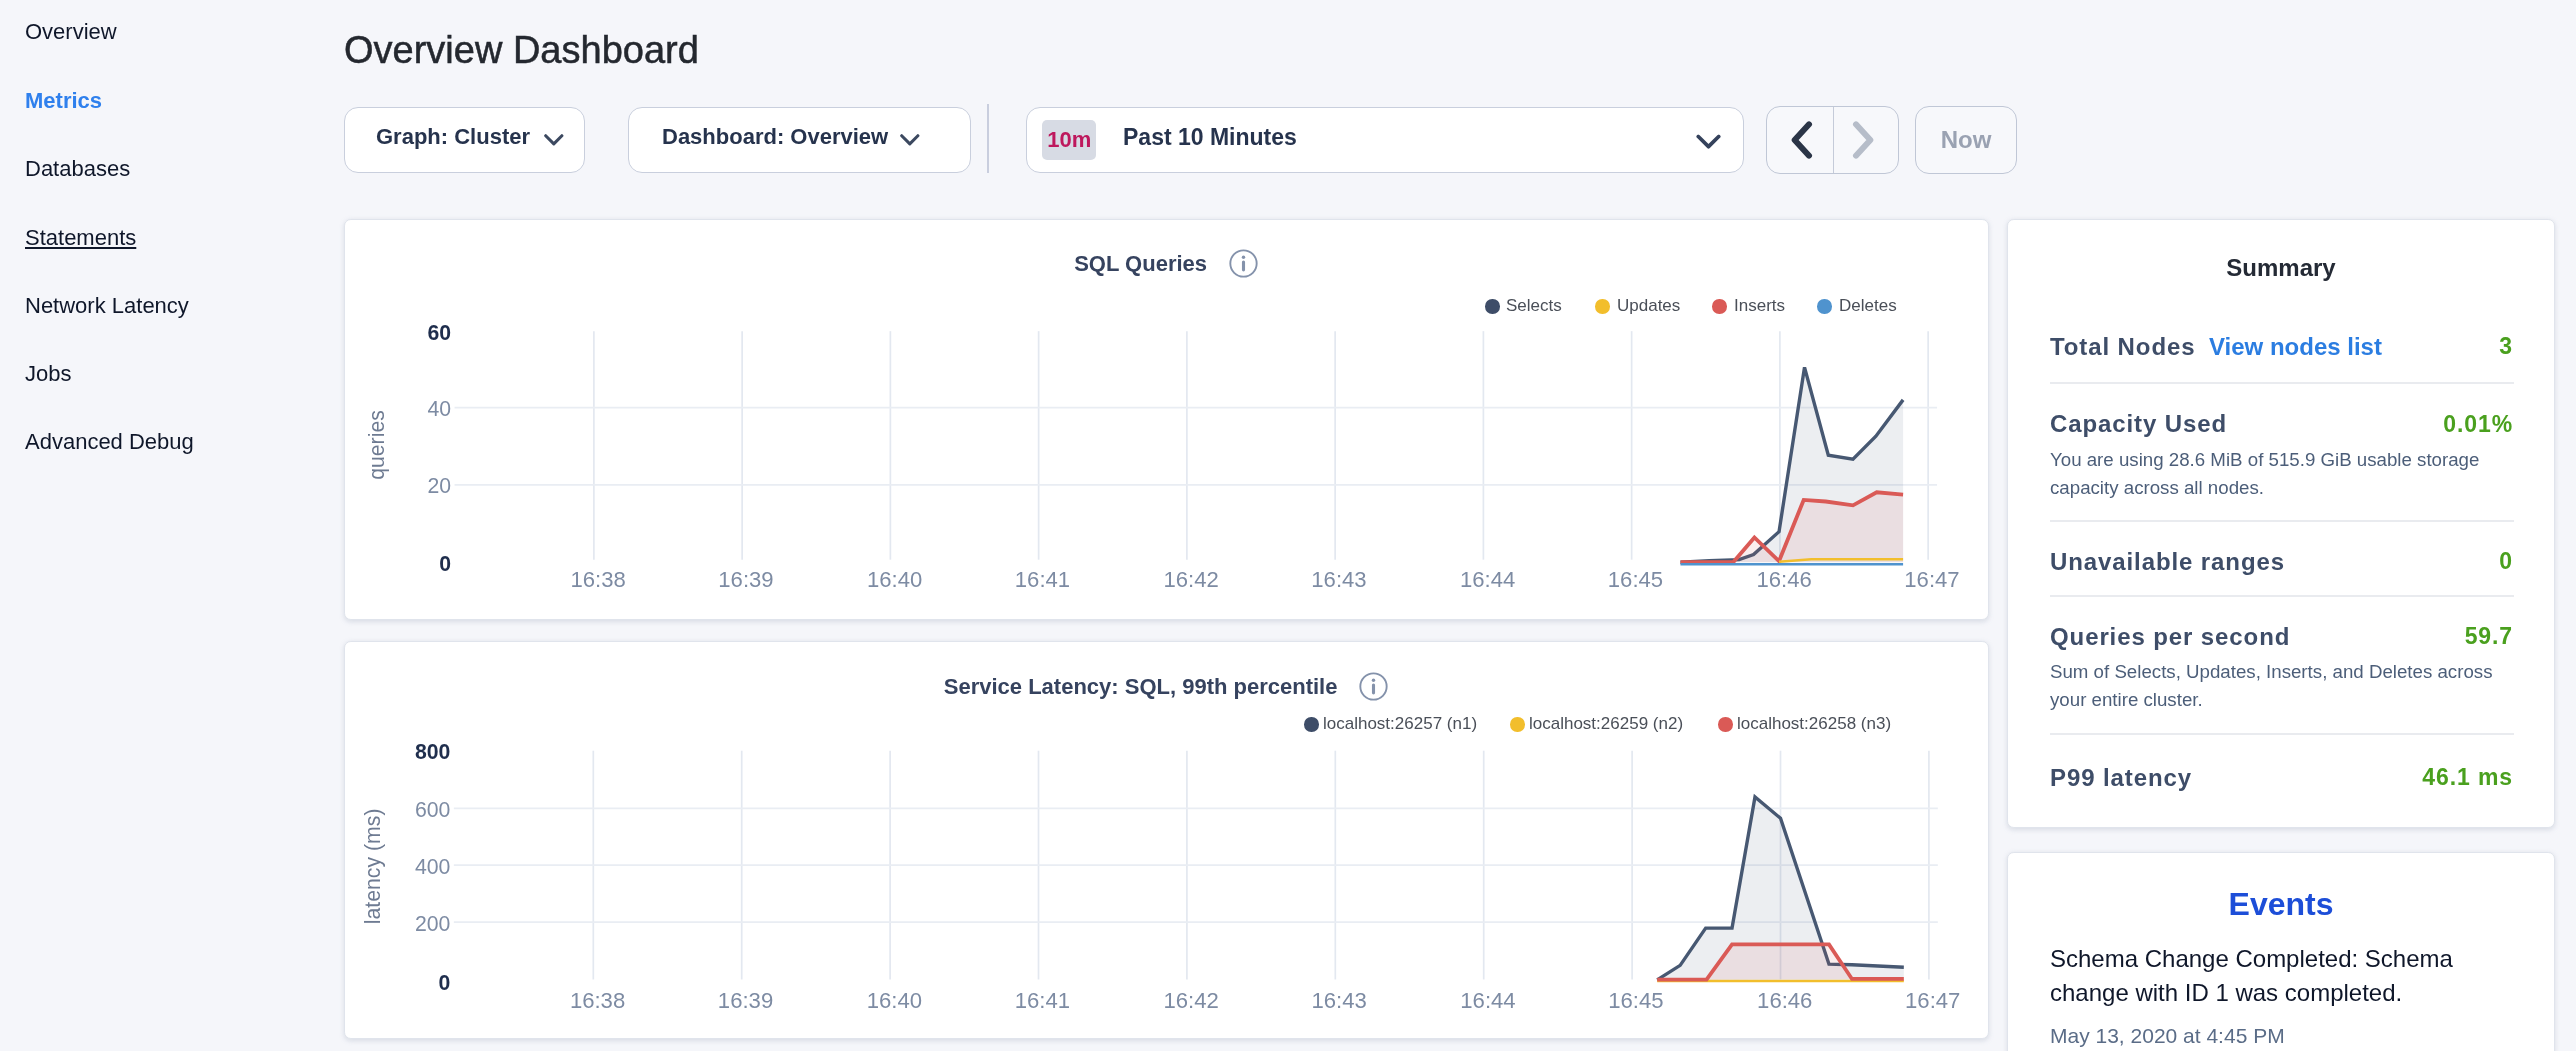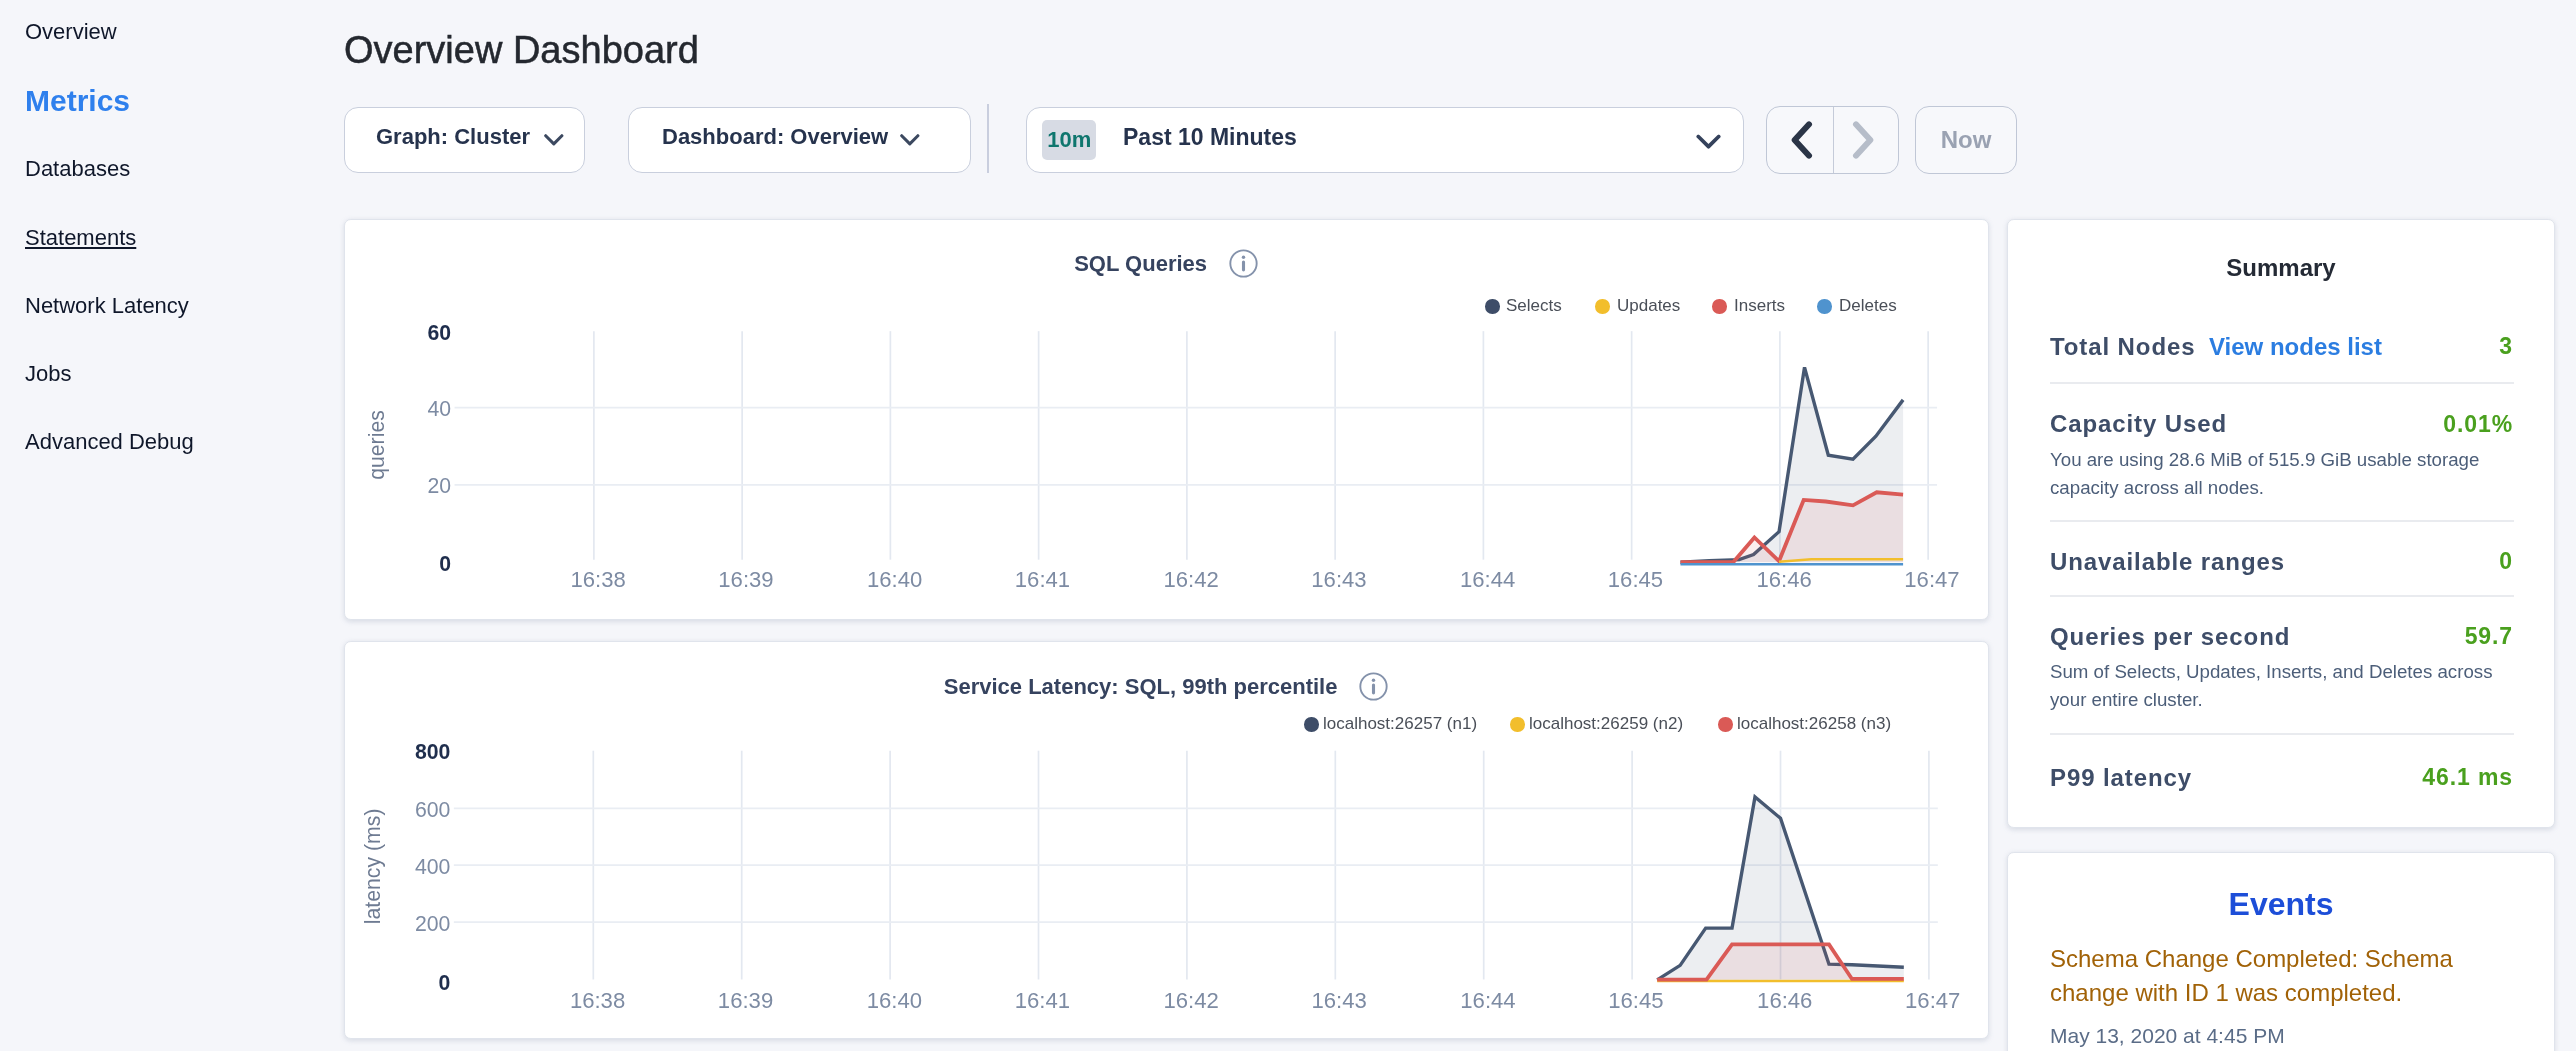--- a/index.html
+++ b/index.html
@@ -18,21 +18,21 @@
   .slabel { position:absolute; left:2050px; font-weight:bold; font-size:24px; color:#3e4d68; letter-spacing:0.9px; }
   .sval { position:absolute; left:2050px; width:463px; text-align:right; font-weight:bold; font-size:23px; color:#4aa01e; letter-spacing:0.9px; }
   .sdiv { position:absolute; left:2050px; width:464px; height:1.7px; background:#e9ebef; }
   .sdesc { position:absolute; left:2050px; font-size:18.7px; color:#4c5e79; line-height:28px; }
   svg text { font-family:"Liberation Sans", sans-serif; }
 </style>
 </head>
 <body>
 
 <div class="nav" style="top:18.7px;">Overview</div>
-<div class="nav active" style="top:88px; font-size:30px;">Metrics</div>
+<div class="nav active" style="top:88px; font-size:22px;">Metrics</div>
 <div class="nav" style="top:156px;">Databases</div>
 <div class="nav" style="top:225px;text-decoration:underline;">Statements</div>
 <div class="nav" style="top:293px;">Network Latency</div>
 <div class="nav" style="top:361px;">Jobs</div>
 <div class="nav" style="top:429px;">Advanced Debug</div>
 
 <div class="abs" style="left:344px; top:29px; font-size:38px; font-weight:500; color:#24282f; -webkit-text-stroke:0.5px #24282f;">Overview Dashboard</div>
 
 <div class="ctl" style="left:344px; top:107px; width:241px; height:66px;">
   <span class="sellabel" style="position:absolute; left:31px; top:calc(50% - 2.6px); transform:translateY(-50%);">Graph: Cluster</span>
@@ -41,21 +41,21 @@
     </svg>
 </div>
 <div class="ctl" style="left:628px; top:107px; width:343px; height:66px;">
   <span class="sellabel" style="position:absolute; left:33px; top:calc(50% - 2.6px); transform:translateY(-50%);">Dashboard: Overview</span>
   <svg style="position:absolute; right:50px; top:50%; transform:translateY(-50%);" width="19.6" height="12" viewBox="0 0 23 14">
       <path d="M2 2 L11.5 11.5 L21 2" fill="none" stroke="#3c4960" stroke-width="3.6" stroke-linecap="round" stroke-linejoin="round"></path>
     </svg>
 </div>
 <div class="abs" style="left:987px; top:104px; width:1.7px; height:69px; background:#c9cede;"></div>
 <div class="ctl" style="left:1026px; top:107px; width:718px; height:66px;">
-  <span class="abs" style="left:15.3px; top:12px; width:54px; height:40px; background:#d7dbe4; border-radius:5.1px; text-align:center; line-height:40px; font-weight:bold; font-size:22px; color:#0f766e;">10m</span>
+  <span class="abs" style="left:15.3px; top:12px; width:54px; height:40px; background:#d7dbe4; border-radius:5.1px; text-align:center; line-height:40px; font-weight:bold; font-size:22px; color:#be185d;">10m</span>
   <span class="abs" style="left:96px; top:calc(50% - 2.6px); transform:translateY(-50%); font-weight:bold; font-size:23px; color:#26334d;">Past 10 Minutes</span>
   <svg style="position:absolute; right:22px; top:calc(50% + 1.7px); transform:translateY(-50%);" width="25" height="15.3" viewBox="0 0 29 18">
       <path d="M2.5 2.5 L14.5 14.5 L26.5 2.5" fill="none" stroke="#35425c" stroke-width="4.4" stroke-linecap="round" stroke-linejoin="round"></path>
     </svg>
 </div>
 <div class="ctl ctl-grey" style="left:1766px; top:106px; width:133px; height:68px;">
   <div class="abs" style="left:50%; top:0; width:1.7px; height:100%; background:#c5cbd9;"></div>
   <svg style="position:absolute; left:22px; top:50%; transform:translateY(-50%);" width="24" height="39" viewBox="0 0 28 46">
       <path d="M23.5 4.5 L6.5 23 L23.5 41.5" fill="none" stroke="#2b3547" stroke-width="7" stroke-linecap="round" stroke-linejoin="round"></path>
     </svg>
@@ -212,15 +212,15 @@
 <div class="sdiv" style="top:595px;"></div>
 <div class="slabel" style="top:623px;">Queries per second</div>
 <div class="sval" style="top:623px;">59.7</div>
 <div class="sdesc" style="top:658px;">Sum of Selects, Updates, Inserts, and Deletes across<br>your entire cluster.</div>
 <div class="sdiv" style="top:733px;"></div>
 <div class="slabel" style="top:764px;">P99 latency</div>
 <div class="sval" style="top:764px;">46.1 ms</div>
 
 <div class="card" style="left:2007px; top:852px; width:548px; height:255px;"></div>
 <div class="abs" style="left:2007px; top:886px; width:548px; text-align:center; font-weight:bold; font-size:32px; color:#1d4ed8;">Events</div>
-<div class="abs" style="left:2050px; top:942px; font-size:24px; color:#a16207; line-height:34px;">Schema Change Completed: Schema<br>change with ID 1 was completed.</div>
+<div class="abs" style="left:2050px; top:942px; font-size:24px; color:#0f172a; line-height:34px;">Schema Change Completed: Schema<br>change with ID 1 was completed.</div>
 <div class="abs" style="left:2050px; top:1024px; font-size:21px; color:#5a6c87;">May 13, 2020 at 4:45 PM</div>
 
 
 </body></html>

